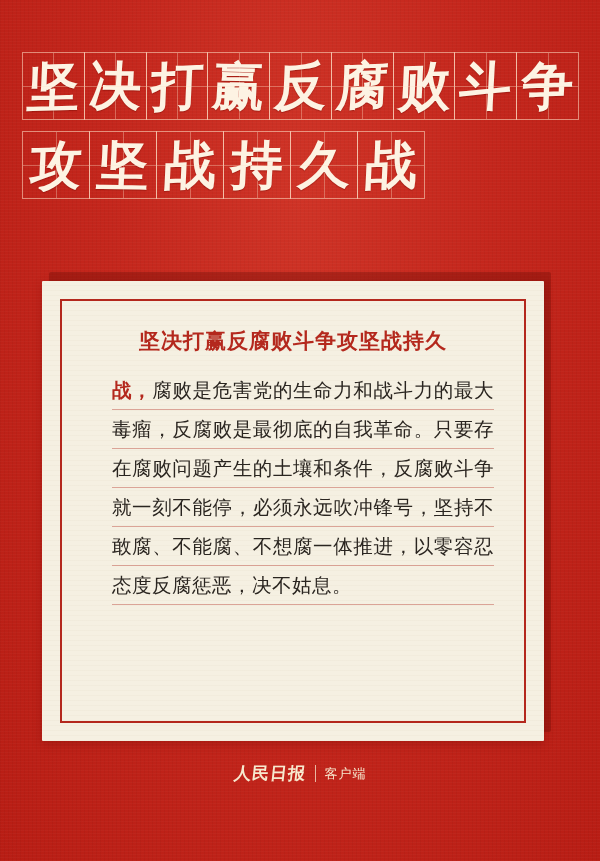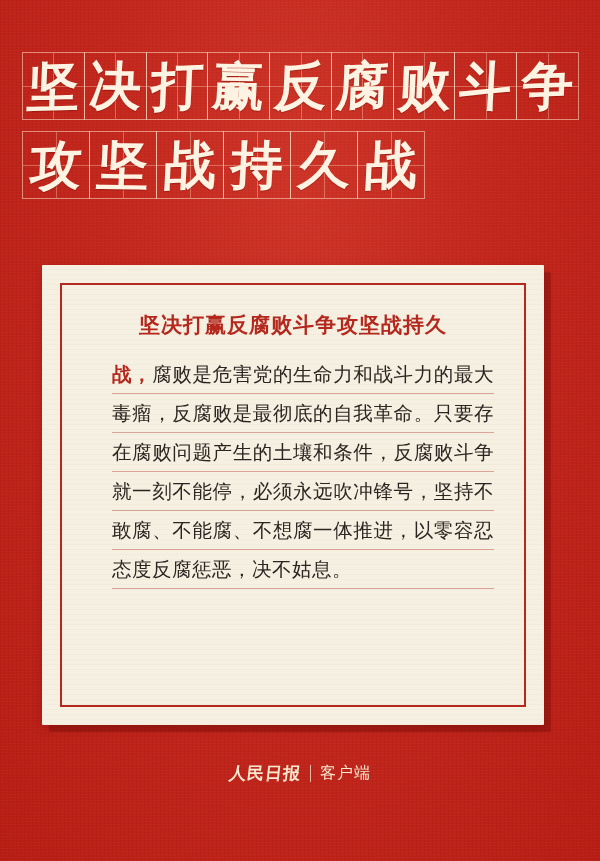--- a/index.html
+++ b/index.html
@@ -98,21 +98,21 @@
     left: 49px;
     top: 272px;
     width: 502px;
     height: 460px;
     background: rgba(110,12,6,0.35);
     border-radius: 2px;
   }
   .card {
     position: absolute;
     left: 42px;
-    top: 265px;
+    top: 281px;
     width: 502px;
     height: 460px;
     box-sizing: border-box;
     background: #f5f0e2;
     background-image:
       repeating-linear-gradient(0deg, rgba(180,160,120,0.05) 0px, rgba(180,160,120,0.05) 1px, rgba(0,0,0,0) 1px, rgba(0,0,0,0) 5px);
     padding: 18px;
     border-radius: 1px;
     box-shadow: 0 3px 10px rgba(100,8,4,0.28);
   }
@@ -176,21 +176,21 @@
     letter-spacing: 1px;
     transform: skewX(-6deg);
   }
   .footer-sep {
     width: 1px;
     height: 17px;
     background: rgba(247,233,207,0.75);
   }
   .footer-app {
     font-family: "DejaVu Sans", "Liberation Sans", sans-serif;
-    font-size: 16px;
+    font-size: 13px;
     color: #f7e9cf;
     letter-spacing: 1px;
   }
 </style>
 </head>
 <body>
 
 <div class="poster">
 
   <div class="headline">

